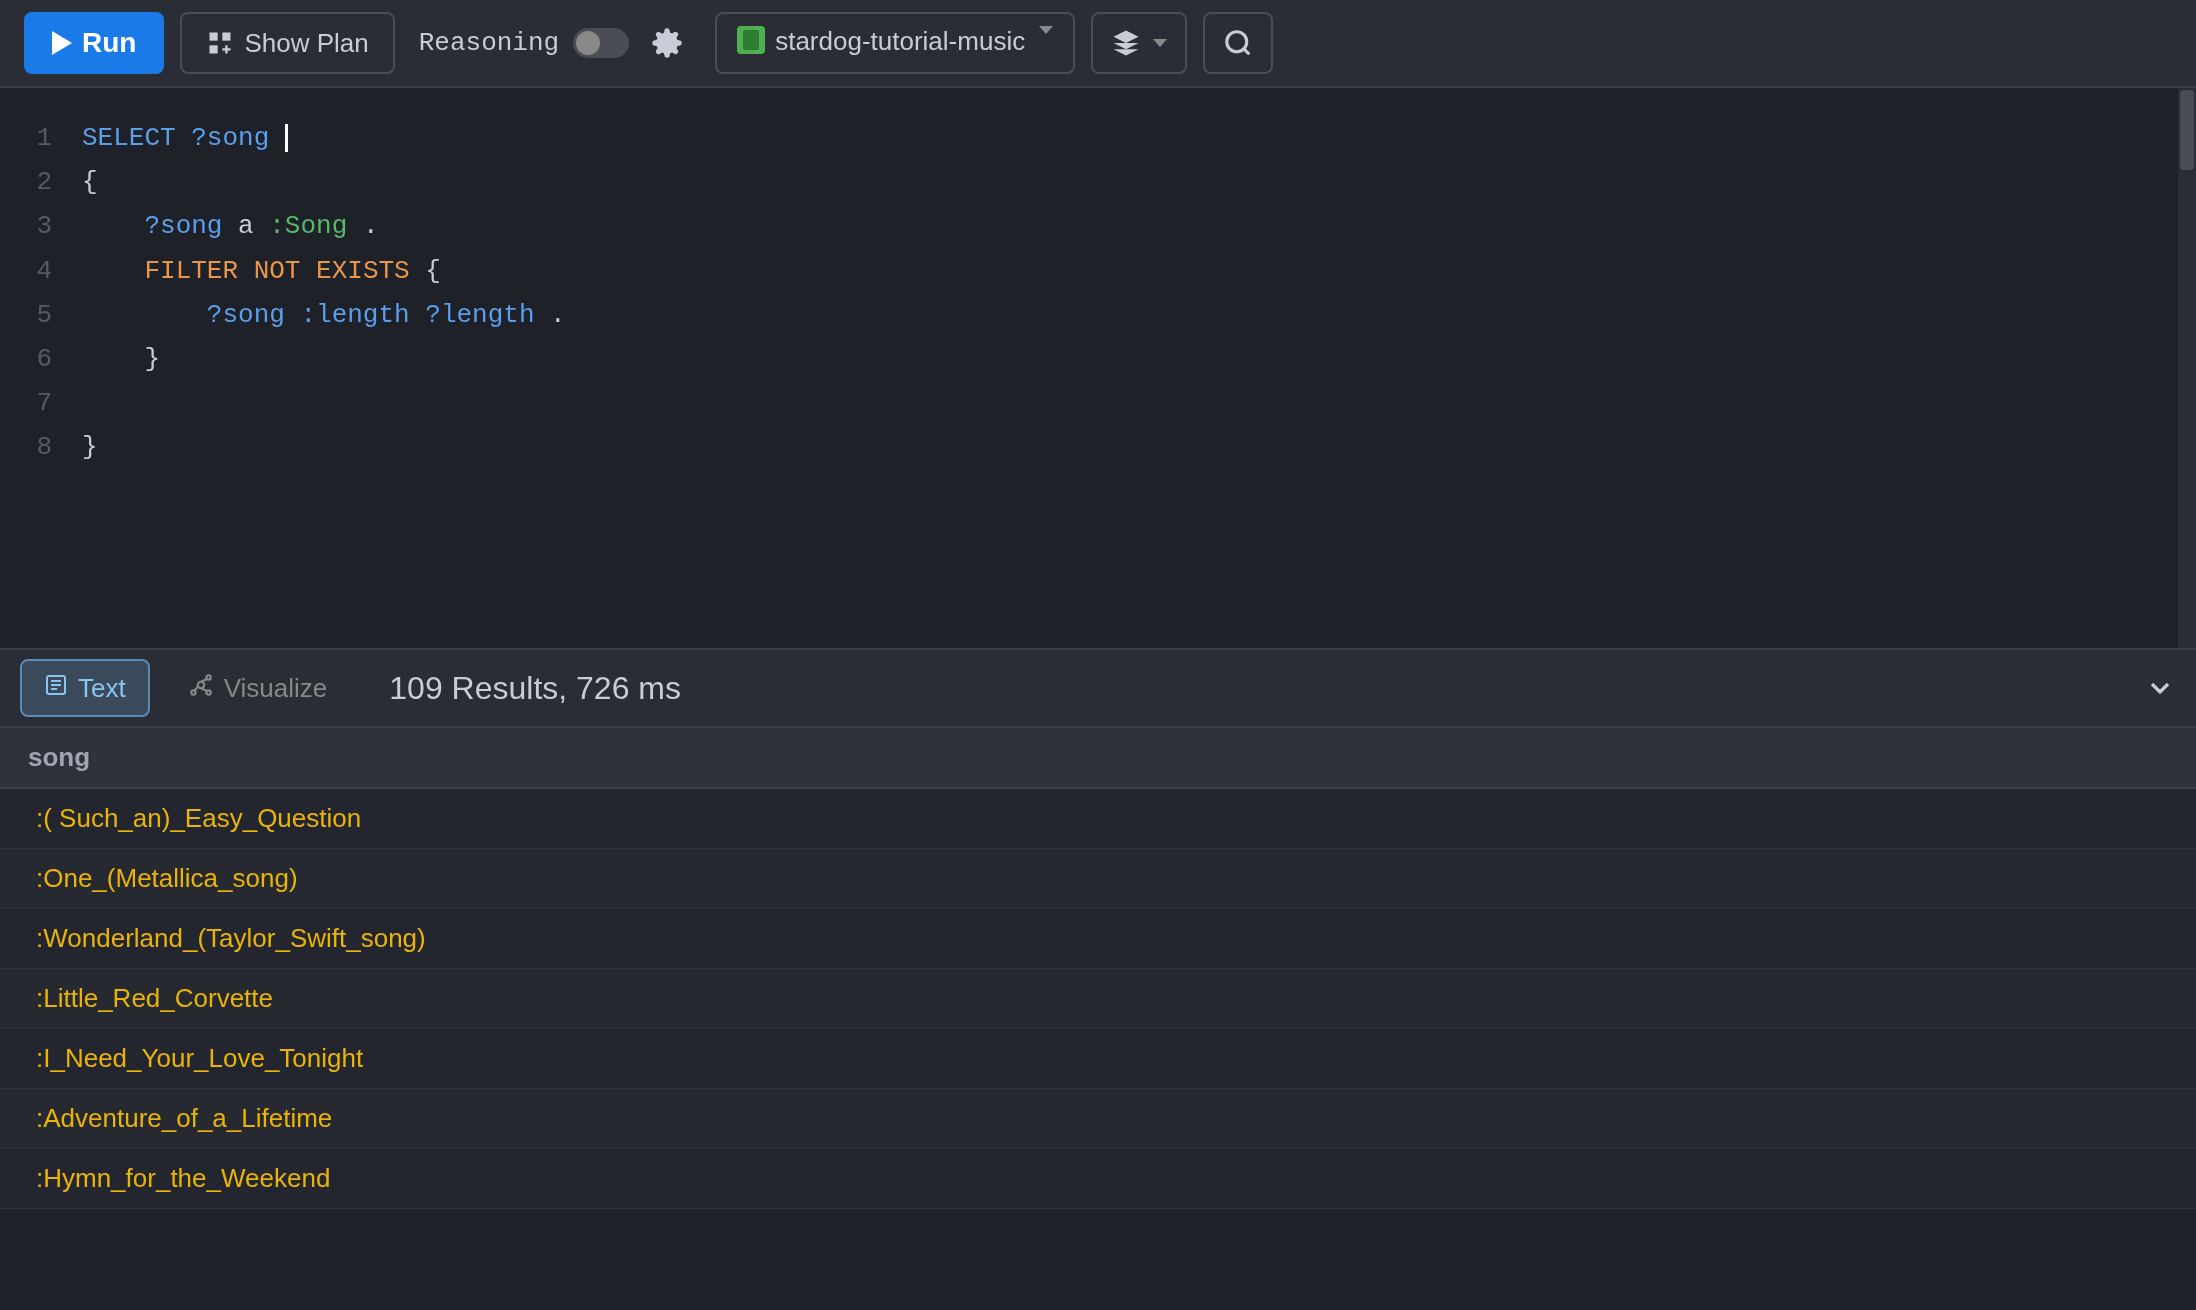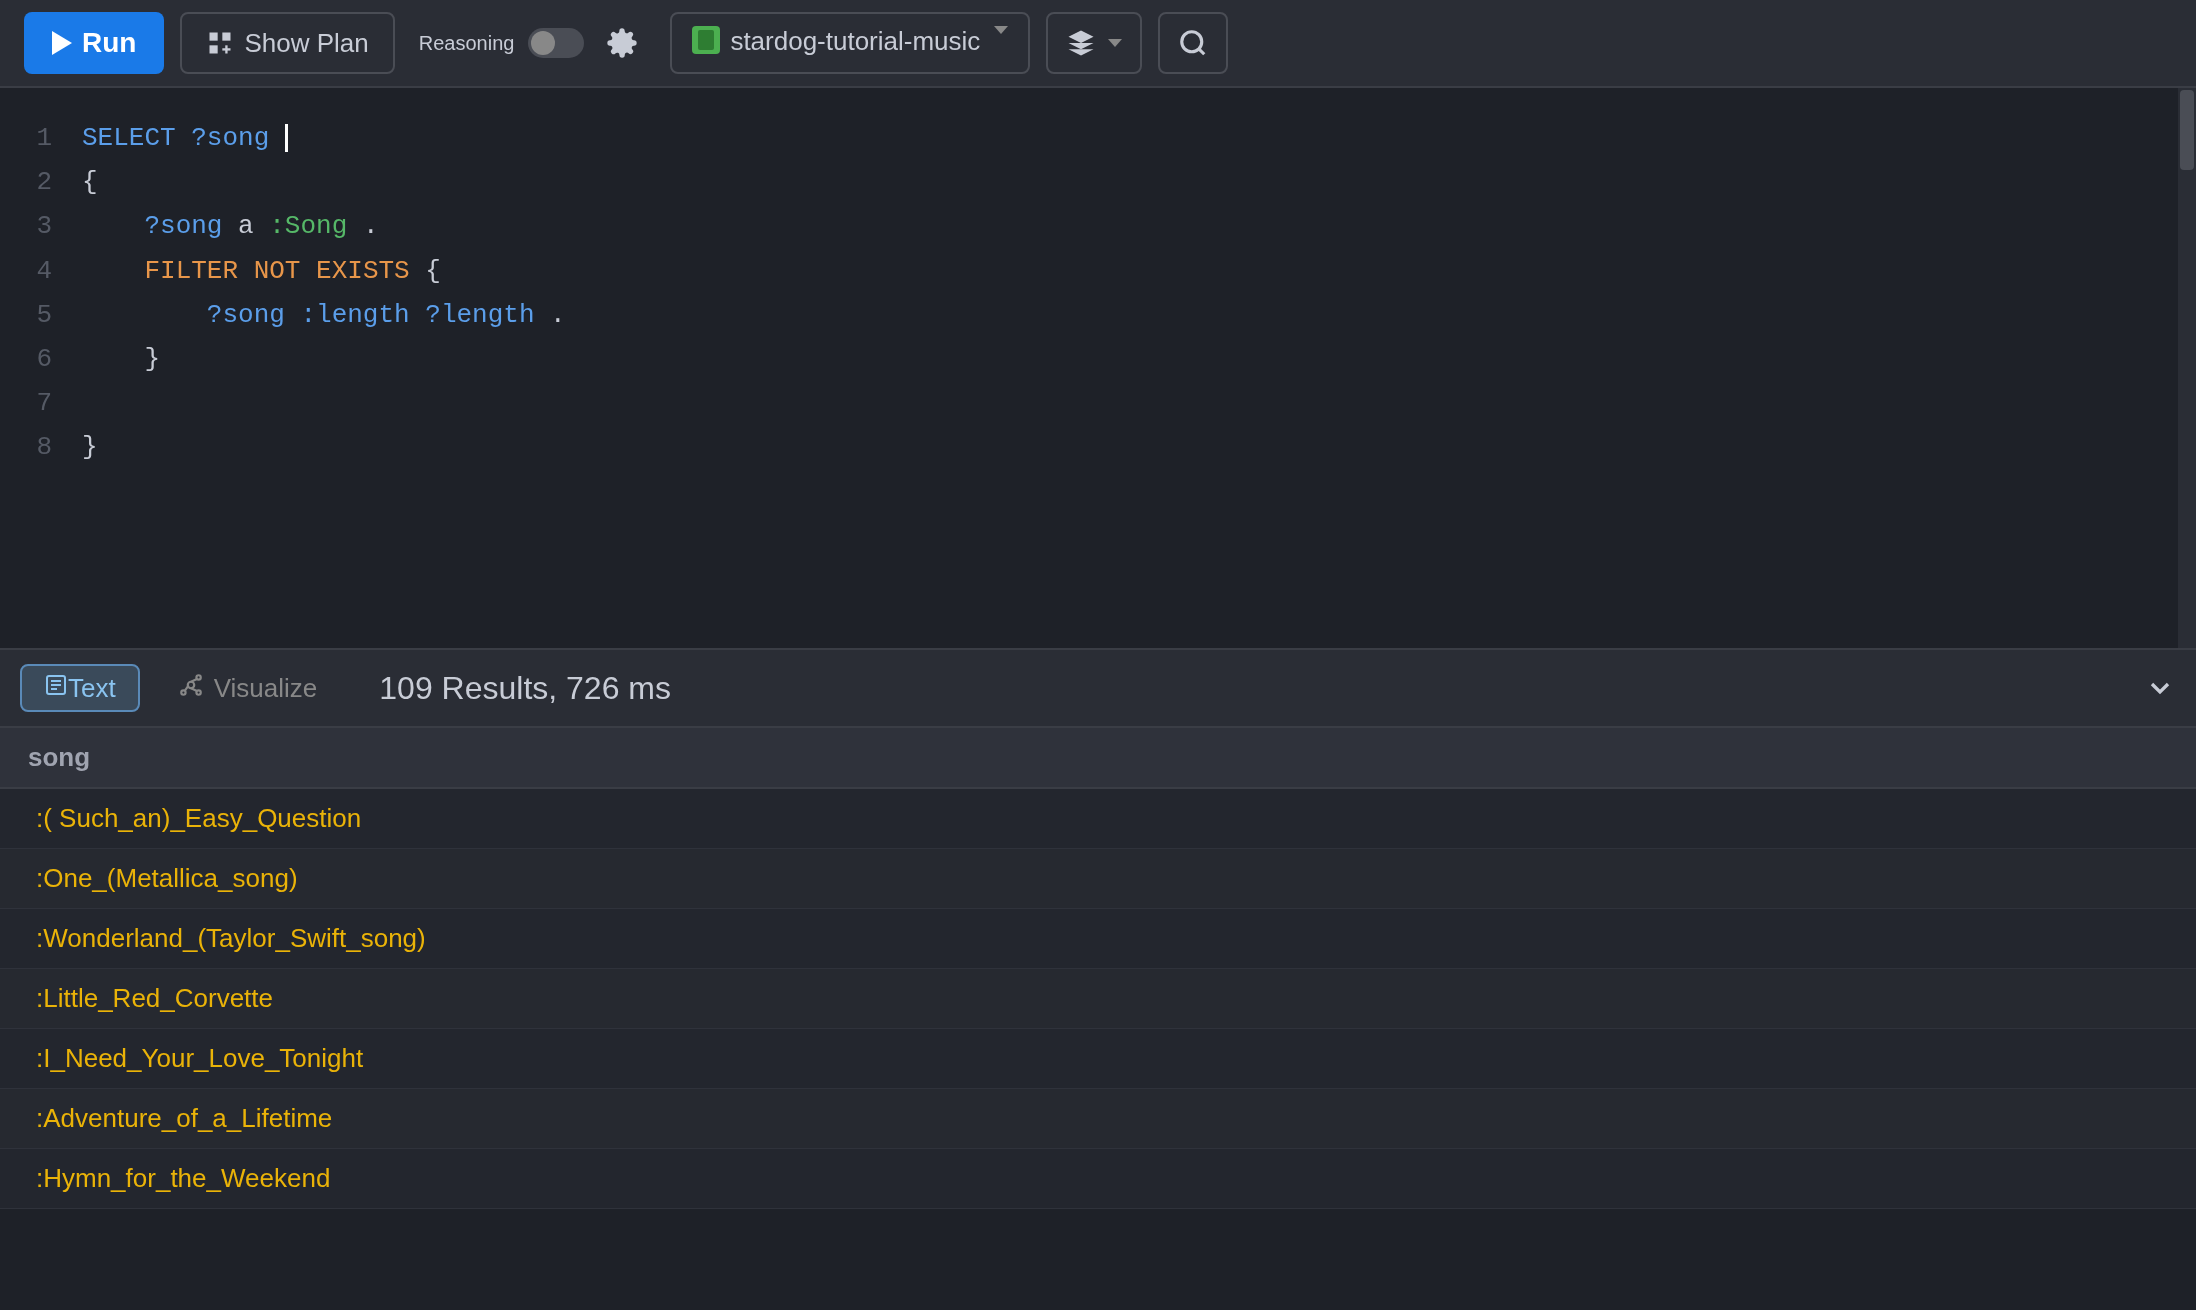--- a/index.html
+++ b/index.html
@@ -75,21 +75,22 @@
 
     .reasoning-section {
       display: flex;
       align-items: center;
       gap: 14px;
       margin-left: 8px;
     }
 
     .reasoning-label {
       color: #c8ccd6;
-      font-size: 20px;
+      font-size: 26px;
+      font-family: Liberation Mono, monospace;
     }
 
     .toggle-track {
       width: 56px;
       height: 30px;
       background: #4a4d55;
       border-radius: 15px;
       position: relative;
       cursor: pointer;
     }
@@ -329,28 +330,29 @@
       width: 26px;
       height: 26px;
       stroke: #c8ccd6;
       fill: none;
       stroke-width: 2.5;
     }
 
     .btn-text {
       display: flex;
       align-items: center;
+      gap: 10px;
       background: #3a4a5a;
       color: #8ac4f0;
       border: 2px solid #5a8ab8;
       border-radius: 8px;
       padding: 10px 22px;
       font-size: 26px;
       cursor: pointer;
-      height: 48px;
+      height: 58px;
     }
 
     .text-icon svg {
       width: 24px;
       height: 24px;
       stroke: #8ac4f0;
       fill: none;
       stroke-width: 2;
     }
 

